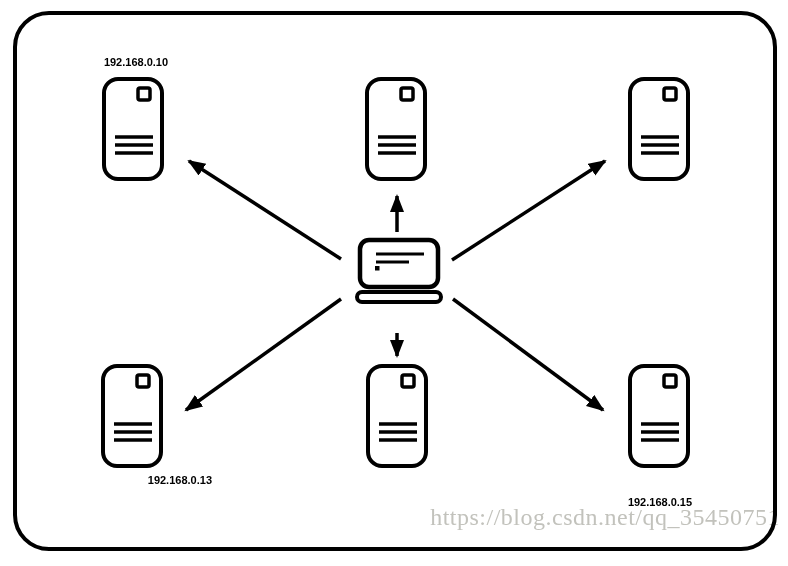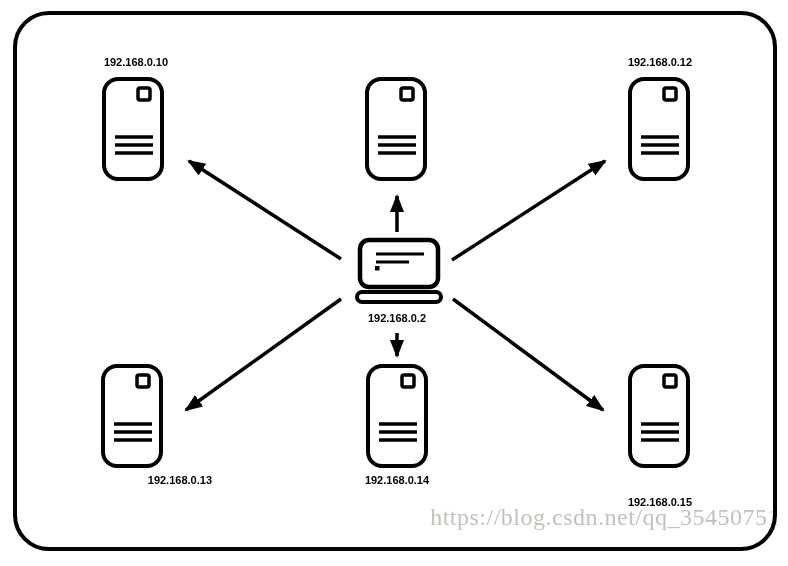--- a/index.html
+++ b/index.html
@@ -105,19 +105,16 @@
     <g>
       <rect x="360" y="240" width="78" height="47" rx="9" fill="#ffffff" stroke="#000000" stroke-width="4.5"></rect>
       <line x1="376" y1="254" x2="424" y2="254" stroke="#000000" stroke-width="3"></line>
       <line x1="376" y1="262" x2="409" y2="262" stroke="#000000" stroke-width="3"></line>
       <rect x="375" y="266" width="4.5" height="4.5" fill="#000000"></rect>
       <rect x="357" y="292" width="84" height="10" rx="5" fill="#ffffff" stroke="#000000" stroke-width="4"></rect>
     </g>
   </svg>
 
   <div class="ip-label lbl-top-left">192.168.0.10</div>
-  <div class="ip-label lbl-top-right">192.168.0.12</div>
-  <div class="ip-label lbl-center">192.168.0.2</div>
   <div class="ip-label lbl-bottom-left">192.168.0.13</div>
-  <div class="ip-label lbl-bottom-center">192.168.0.14</div>
   <div class="ip-label lbl-bottom-right">192.168.0.15</div>
 
 </div>
 
 </body></html>

